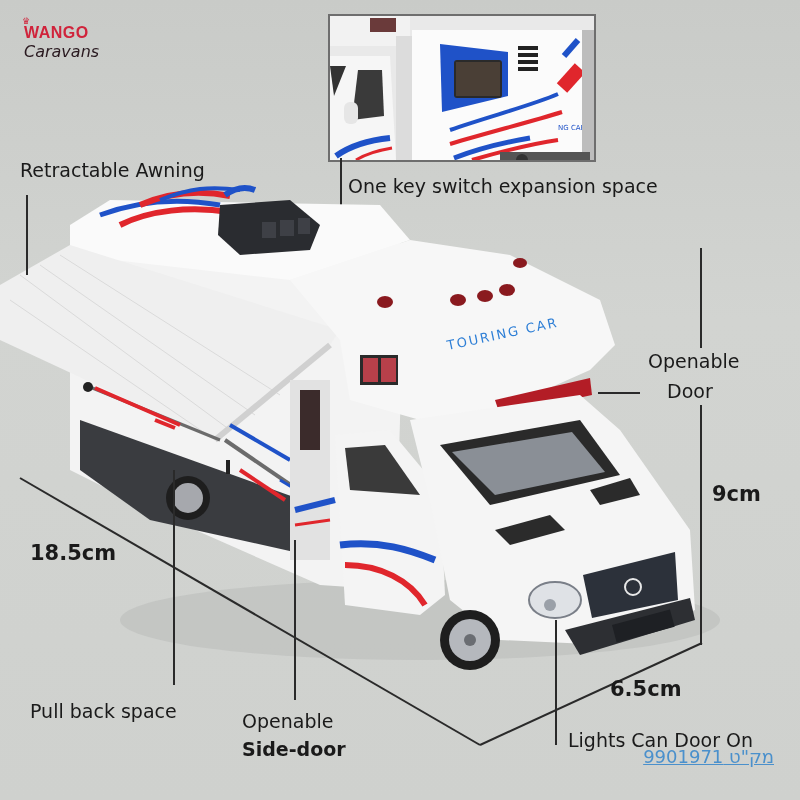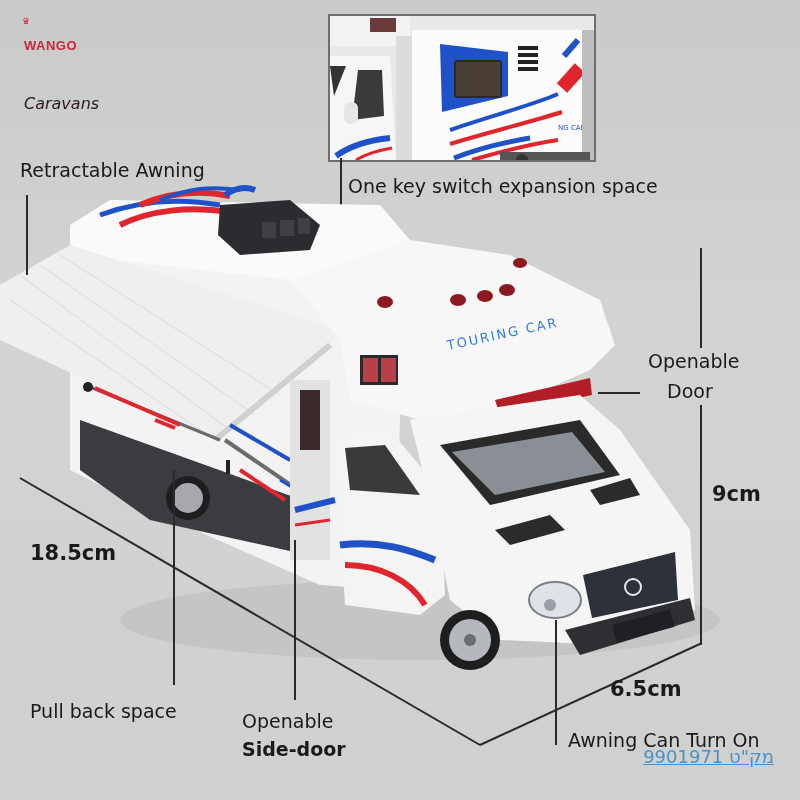--- a/index.html
+++ b/index.html
@@ -9,22 +9,22 @@
       font-family: "DejaVu Sans", "Liberation Sans", sans-serif;
       color: #1c1c1c;
     }
     .abs { position: absolute; }
     .label { font-size: 19px; line-height: 30px; white-space: nowrap; color: #1a1a1a; }
     .vline { position: absolute; width: 2px; background: #2a2a2a; }
     .hline { position: absolute; height: 2px; background: #2a2a2a; }
 
     
     .logo { left: 24px; top: 24px; }
-    .logo-wango { font-family: "Liberation Sans", sans-serif; font-weight: bold; font-size: 13px; color: #d0233b; letter-spacing: 0.5px; line-height: 18px; margin-top: 13px; }
-    .logo-caravans { font-family: "DejaVu Sans", sans-serif; font-size: 16px; color: #2a1a20; line-height: 20px; font-style: italic; margin-top: 39px; }
+    .logo-wango { font-family: "Liberation Sans", sans-serif; font-weight: bold; font-size: 16px; color: #d0233b; letter-spacing: 0.5px; line-height: 18px; }
+    .logo-caravans { font-family: "DejaVu Sans", sans-serif; font-size: 16px; color: #2a1a20; line-height: 20px; font-style: italic; }
     .crown { position: absolute; left: -2px; top: -8px; font-size: 9px; color: #d0233b; }
 
     
     .inset { left: 328px; top: 14px; width: 264px; height: 144px; border: 2px solid #6e6e6e; background: #efefef; overflow: hidden; }
 
     
     .sku { right: 26px; top: 746px; font-size: 18px; color: #4a90cc; text-decoration: underline; direction: rtl; }
   </style>
 </head>
 <body>
@@ -179,15 +179,15 @@
 <div class="abs label" style="left:20px; top:155px;">Retractable Awning</div>
 <div class="abs label" style="left:348px; top:171px;">One key switch expansion space</div>
 <div class="abs label" style="left:648px; top:346px;">Openable</div>
 <div class="abs label" style="left:648px; top:376px;margin-left:19px;">Door</div>
 <div class="abs label" style="left:712px; top:432px; font-size:21px; font-weight:bold;margin-top:47px;">9cm</div>
 <div class="abs label" style="left:30px; top:538px; font-size:21px; font-weight:bold;">18.5cm</div>
 <div class="abs label" style="left:610px; top:674px; font-size:21px; font-weight:bold;">6.5cm</div>
 <div class="abs label" style="left:30px; top:696px;">Pull back space</div>
 <div class="abs label" style="left:242px; top:706px;">Openable</div>
 <div class="abs label" style="left:242px; top:734px;font-weight:bold;">Side-door</div>
-<div class="abs label" style="left:568px; top:725px;">Awning Can Turn On</div>
+<div class="abs label" style="left:568px; top:725px;">Lights Can Door On</div>
 
 <a class="abs sku" href="#">מק"ט 9901971</a>
 
 </body></html>

